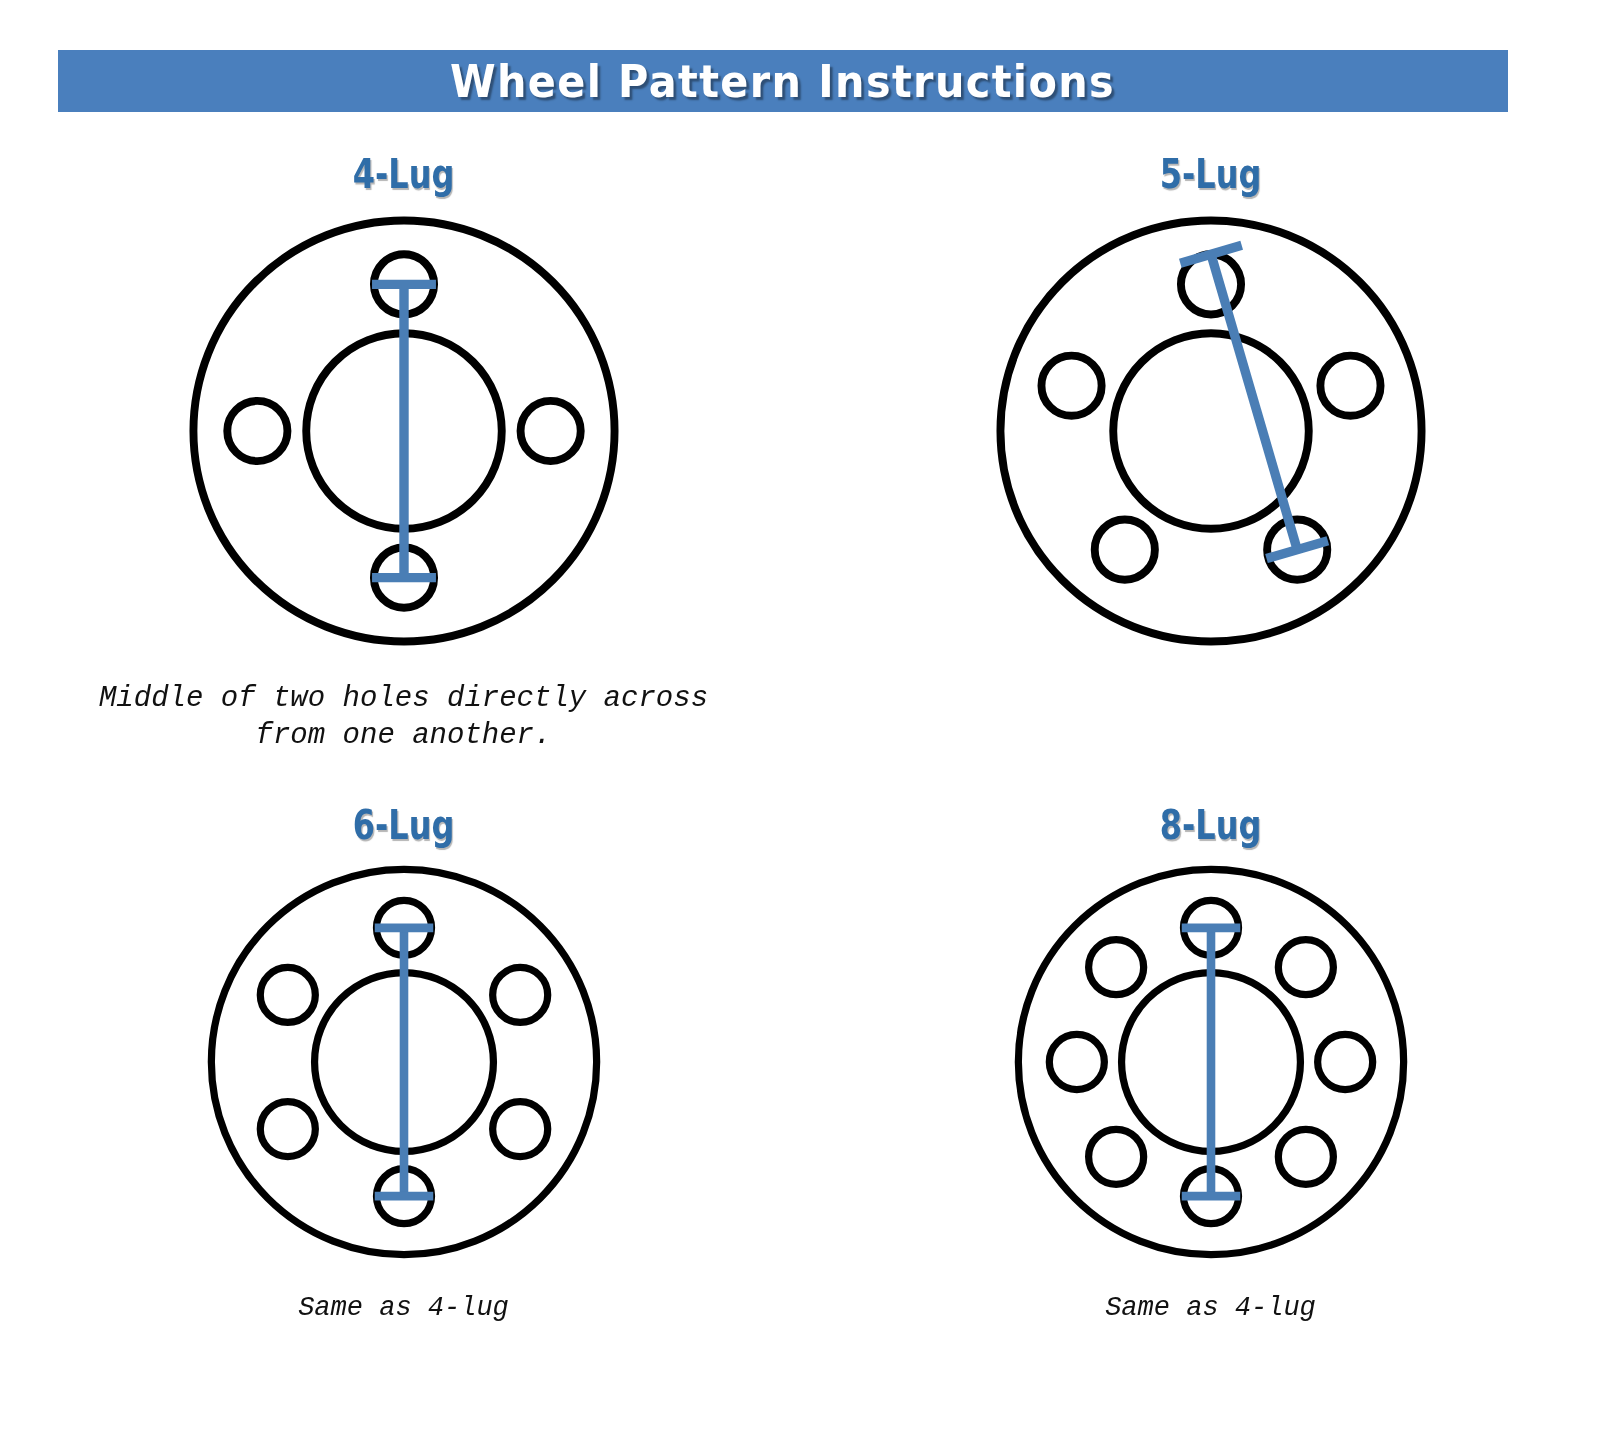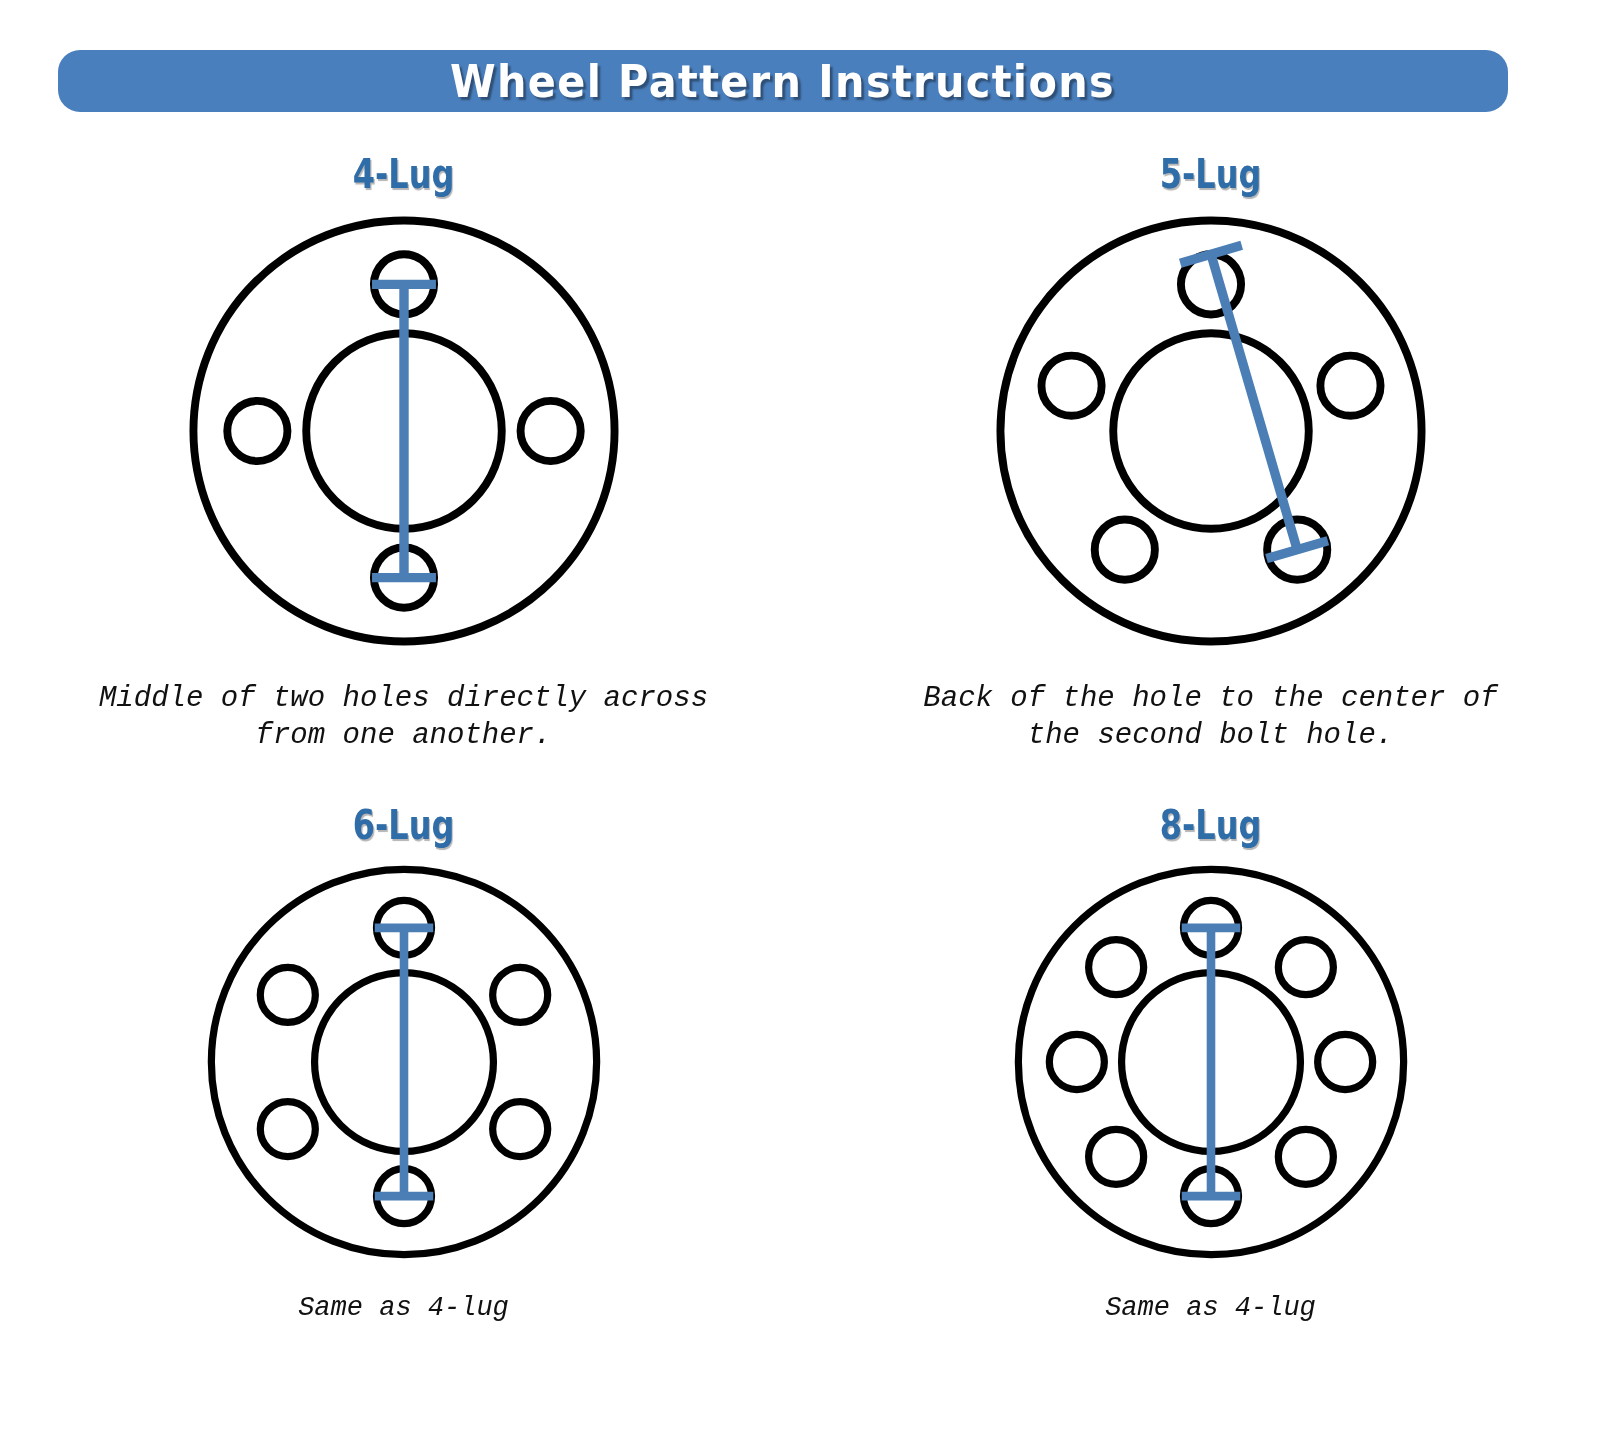--- a/index.html
+++ b/index.html
@@ -19,21 +19,20 @@
   .header-bar {
     position: absolute;
     left: 58px;
     top: 50px;
     width: 1450px;
     height: 62px;
     background: #4A7FBD;
     display: flex;
     align-items: center;
     justify-content: center;
-    border-radius: 22px;
   }
   .header-title {
     color: #ffffff;
     font-family: "DejaVu Sans", sans-serif;
     font-size: 45px;
     font-weight: bold;
     letter-spacing: 1.5px;
     transform: scaleX(0.92);
     text-shadow: 3px 3px 2px rgba(0,0,0,0.38);
     white-space: nowrap;
@@ -133,21 +132,20 @@
             <circle cx="199.18" cy="100.90" r="16" fill="#ffffff" stroke="#000000" stroke-width="4.2"></circle>
             <circle cx="170.85" cy="188.10" r="16" fill="#ffffff" stroke="#000000" stroke-width="4.2"></circle>
             <circle cx="79.15" cy="188.10" r="16" fill="#ffffff" stroke="#000000" stroke-width="4.2"></circle>
             <circle cx="50.82" cy="100.90" r="16" fill="#ffffff" stroke="#000000" stroke-width="4.2"></circle>
             <line x1="125.00" y1="31.00" x2="170.85" y2="188.10" stroke="#4A7EB5" stroke-width="5"></line>
             <line x1="141.32" y1="26.24" x2="108.68" y2="35.76" stroke="#4A7EB5" stroke-width="5"></line>
             <line x1="187.17" y1="183.34" x2="154.53" y2="192.87" stroke="#4A7EB5" stroke-width="5"></line>
           </g>
       </svg>
     </div>
-    <div class="caption">Back of the hole to the center of the second bolt hole.</div>
   </div>
 
   <div class="panel">
     <div class="panel-title row2">6-Lug</div>
     <div class="wheel-wrap small">
       <svg class="wheel-svg" viewBox="0 0 250 250">
         <g>
             <circle cx="125" cy="125" r="112" fill="none" stroke="#000000" stroke-width="4.2"></circle>
             <circle cx="125" cy="125" r="52" fill="none" stroke="#000000" stroke-width="4.2"></circle>
             <circle cx="125.00" cy="47.00" r="16" fill="#ffffff" stroke="#000000" stroke-width="4.2"></circle>

